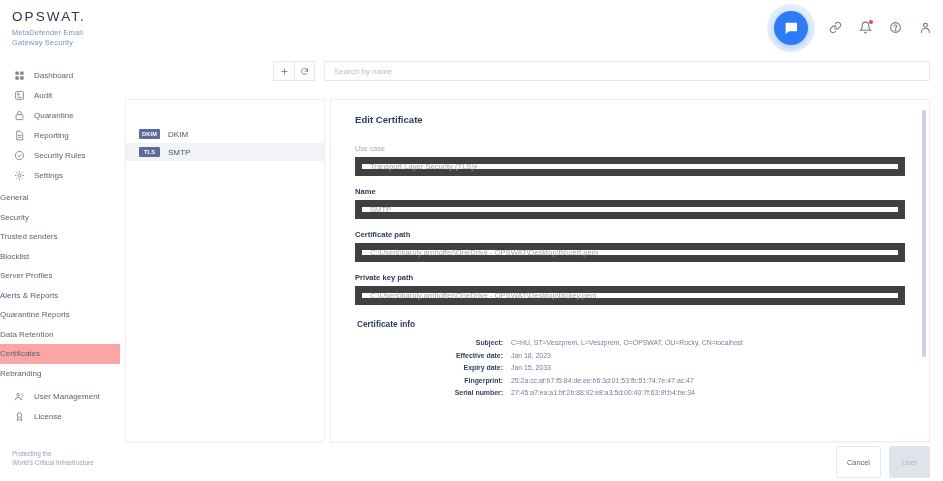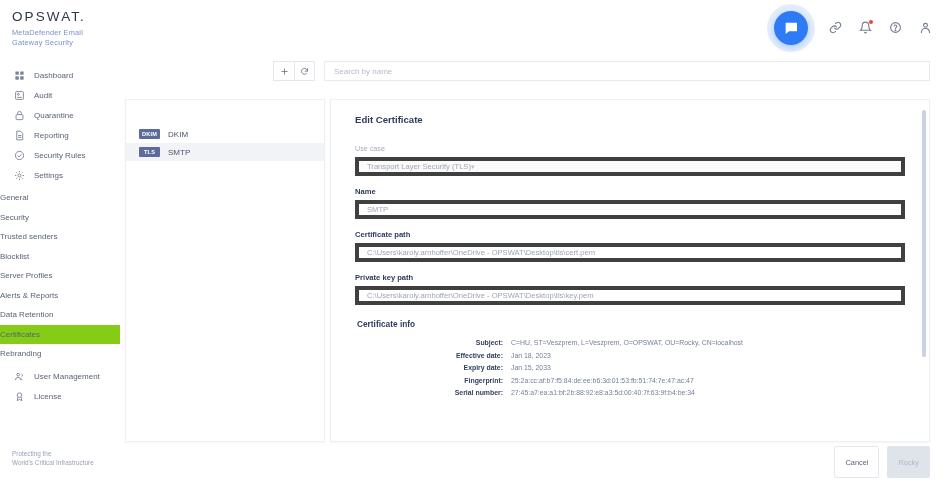--- a/index.html
+++ b/index.html
@@ -51,21 +51,21 @@
   .nav-item {
     display: flex; align-items: center; height: 20px; padding-left: 12px;
     margin-bottom: 0px; cursor: pointer; font-size: 8px; color: #5a6378;
   }
   .nav-item .ico { width: 14px; height: 14px; margin-right: 8px; flex: 0 0 14px;
                    display:flex; align-items:center; justify-content:center; }
   .nav-sub {
     display: flex; align-items: center; height: 19.5px; 
     font-size: 8px; color: #5a6378; cursor: pointer;
   }
-  .nav-sub.active { background: #84cc16; }
+  .nav-sub.active { background: #fca5a5; }
   .nav-spacer { height: 3px; }
   .footer-note {
     position: absolute; left: 12px; bottom: 14px;
     font-size: 6.4px; line-height: 9px; color: #9aa2b4;
   }
 
   
   .content { position: absolute; left: 120px; top: 55px; right: 0; bottom: 0; }
   .toolbar {
     position: absolute; left: 153px; top: 6px; right: 13px; height: 20px;
@@ -104,21 +104,21 @@
     letter-spacing: .2px; border-radius: 1px;
   }
 
   .form-card { left: 210px; top: 44px; right: 13px; height: 343px; overflow: hidden; }
   .form-inner { padding: 14px 24px 10px 24px; height: 100%; position: relative; }
   .form-title { font-size: 9.6px; font-weight: 700; color: #2d3b5a; margin-bottom: 19px; }
   .field { margin-bottom: 11px; }
   .field-label { font-size: 7.2px; color: #a7adbb; margin-bottom: 4px; }
   .field-label.strong { color: #2d3b5a; font-weight: 700; font-size: 7.6px; }
   .field-ctl {
-    width: 100%; height: 19px; border: 4px solid #404040; background: #fff;
+    width: 100%; height: 19px; border: 7px solid #404040; background: #fff;
     font-size: 7.6px; color: #9da4b3; padding: 0 8px;
     display: flex; align-items: center; justify-content: flex-start;
     font-family: "Liberation Sans", sans-serif;
   }
   .field-ctl.disabled { background: #fbfbfc; }
   .caret { color: #b9bfcb; font-size: 7px; }
 
   .cert-info-title { font-size: 8.3px; font-weight: 700; color: #2d3b5a;
                      margin: 14px 0 8px 2px; }
   .kv { display: flex; font-size: 6.9px; line-height: 12.6px; }
@@ -276,20 +276,23 @@
     <div class="nav-sub">
       <span>Blocklist</span>
       </div>
     <div class="nav-sub">
       <span>Server Profiles</span>
       </div>
     <div class="nav-sub">
       <span>Alerts &amp; Reports</span>
       </div>
     <div class="nav-sub">
+      <span>Quarantine Reports</span>
+      </div>
+    <div class="nav-sub">
       <span>Data Retention</span>
       </div>
     <div class="nav-sub active">
       <span>Certificates</span>
       </div>
     <div class="nav-sub">
       <span>Rebranding</span>
       </div>
 
     <div class="nav-spacer"></div>
@@ -410,16 +413,16 @@
         </div>
       </div>
 
       <div class="vscroll">
         <div class="thumb"></div>
       </div>
     </div>
 
     <div class="form-actions">
       <div class="btn btn-cancel">Cancel</div>
-      <div class="btn btn-save">Rocky</div>
+      <div class="btn btn-save">User</div>
     </div>
   </div>
 </div>
 
 </body></html>

